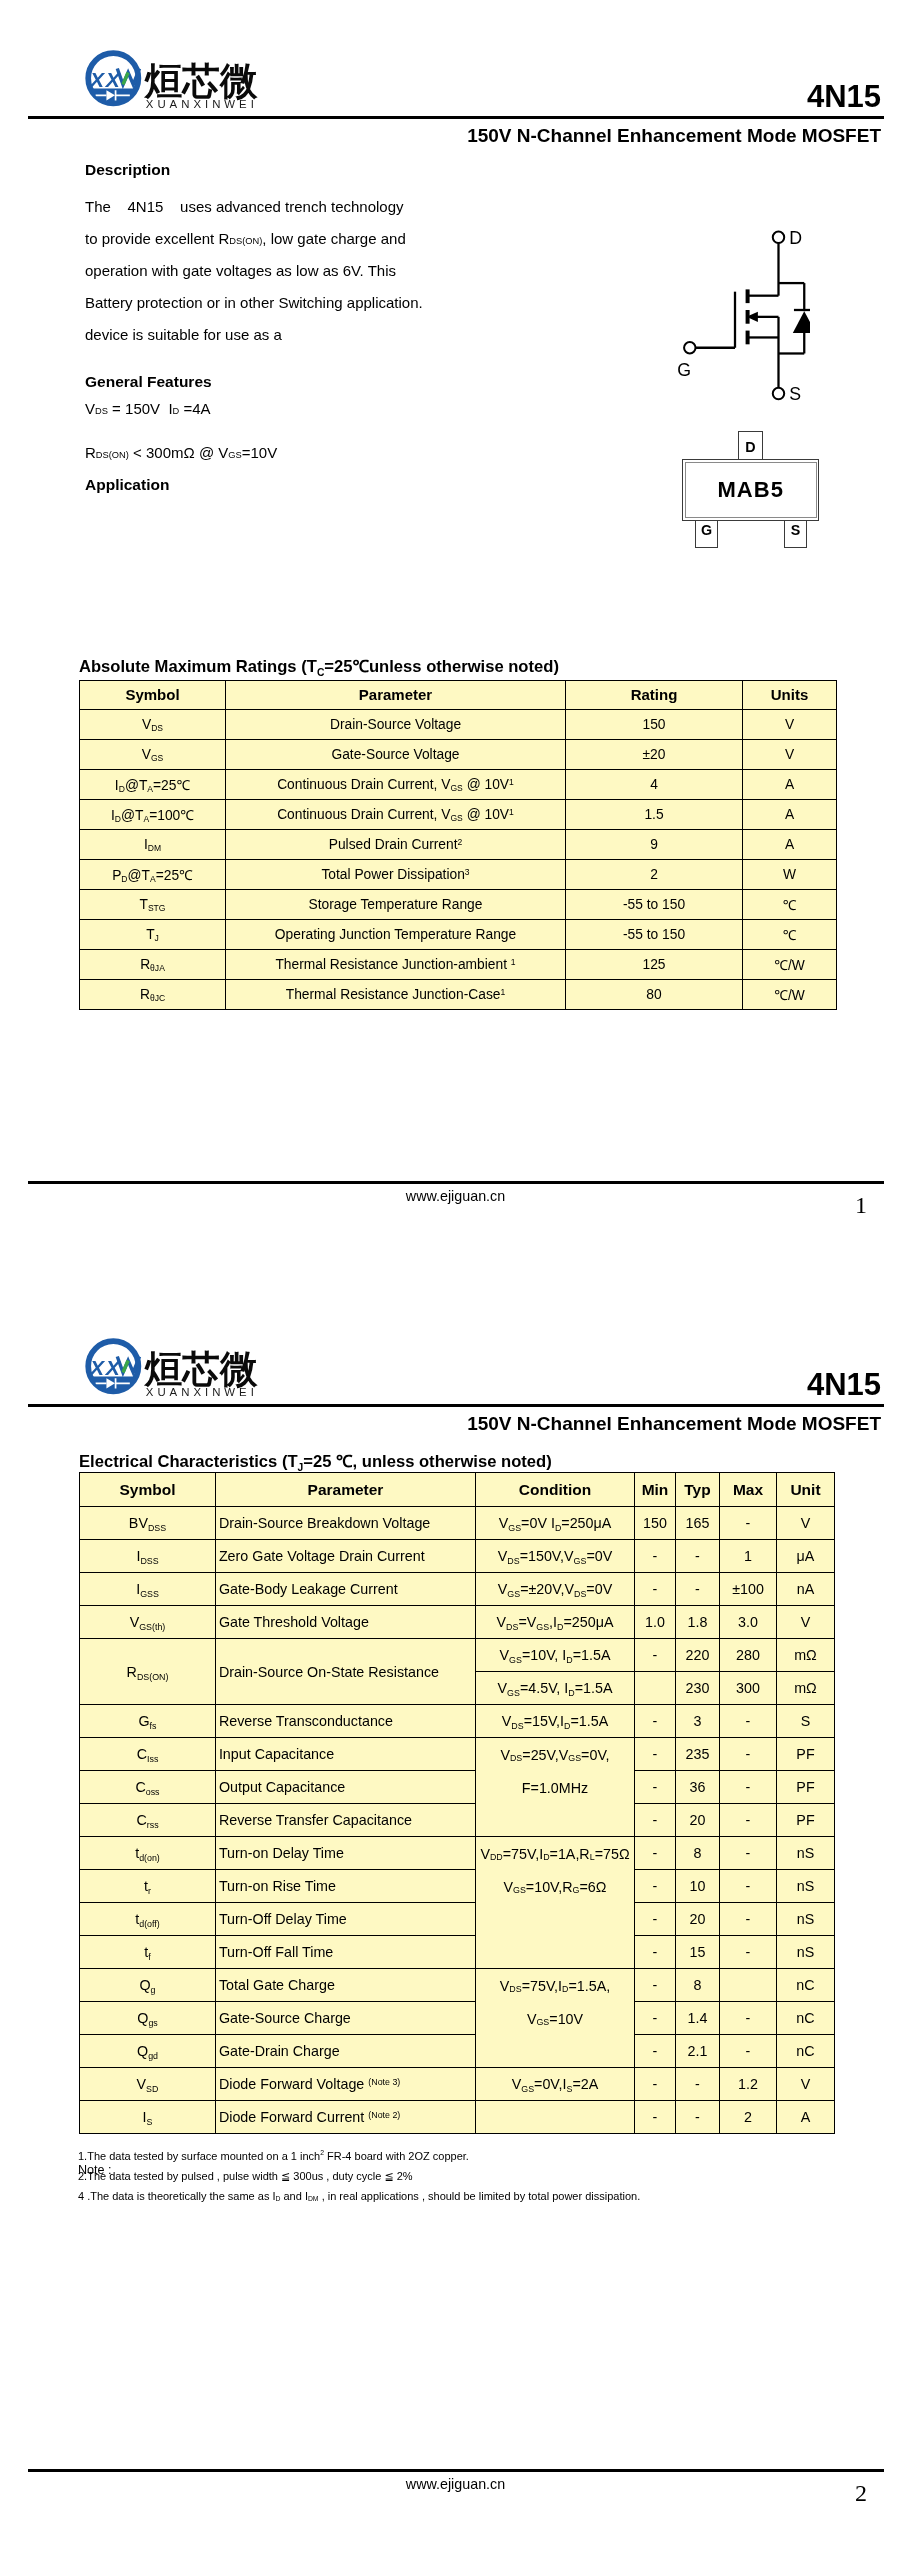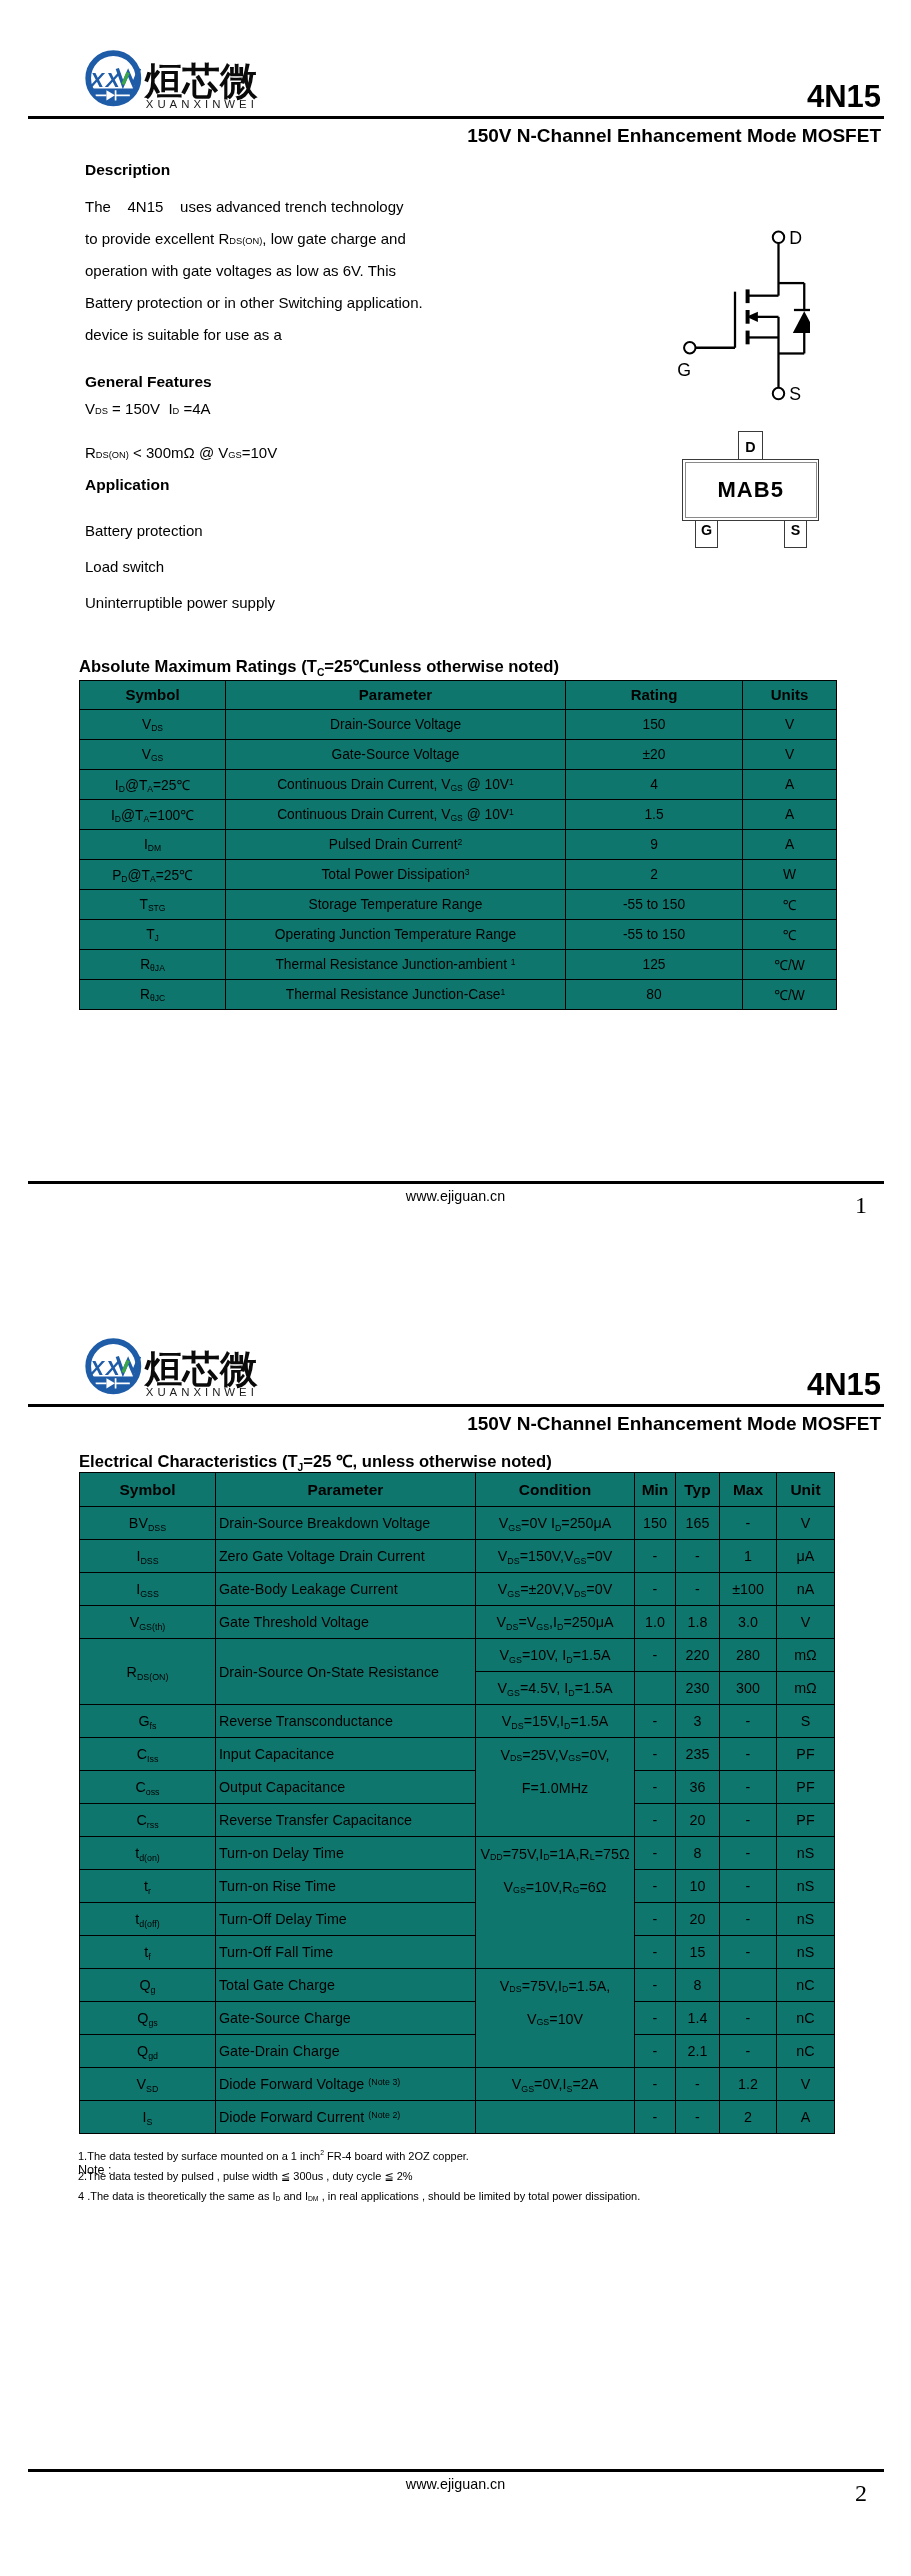--- a/index.html
+++ b/index.html
@@ -25,21 +25,21 @@
   .pkg{position:absolute;left:680px;top:429px;width:141px;height:122px;}
   .pkg-body{position:absolute;left:2.3px;top:30px;width:135px;height:60px;border:1.1px solid #3a3a3a;background:#fff;z-index:2;}
   .pkg-body-inner{position:absolute;left:1.7px;top:1.7px;right:1.7px;bottom:1.7px;border:0.6px solid #8a8a8a;display:flex;align-items:center;justify-content:center;}
   .pkg-mark{font-size:22px;font-weight:bold;letter-spacing:1.1px;}
   .pkg-pin{position:absolute;border:1.1px solid #3a3a3a;background:#fff;z-index:1;display:flex;align-items:center;justify-content:center;font-size:14.3px;font-weight:bold;}
   .pin-top{left:58px;top:2.3px;width:23px;height:30px;}
   .pin-bl{left:15px;top:87px;width:23px;height:32px;align-items:flex-start;padding-top:4.6px;box-sizing:border-box;}
   .pin-br{left:104px;top:87px;width:23px;height:32px;align-items:flex-start;padding-top:4.6px;box-sizing:border-box;}
   
   .sec-title{position:absolute;left:79px;font-size:16.6px;font-weight:bold;}
-  table{border-collapse:collapse;table-layout:fixed;position:absolute;background:#0f766e;border:1.7px solid #000;}
+  table{border-collapse:collapse;table-layout:fixed;position:absolute;background:#fef9c3;border:1.7px solid #000;}
   th,td{border:1.1px solid #000;border-left-width:0.6px;border-right-width:0.6px;text-align:center;overflow:hidden;padding:0;}
   .t1{left:79px;top:680px;width:756px;}
   .t1 th{height:27.5px;font-size:15px;}
   .t1 td{height:29px;font-size:13.8px;}
   .t2{left:79px;top:184px;width:756px;}
   .t2 th{height:33px;font-size:15.5px;}
   .t2 td{height:32px;font-size:14.3px;}
   .t2 td.c-param{text-align:left;padding-left:2.9px;}
   td.vtop{vertical-align:top;}
   .cline{height:33px;display:flex;align-items:center;justify-content:center;}
@@ -93,25 +93,20 @@
       <div class="line">device is suitable for use as a</div>
     </div>
 
   <div class="h2" style="top:373px;">General Features</div>
   <div class="lines gf-lines" style="top:386px;">
       <div class="line">V<span class="sb">DS</span> = 150V  I<span class="sb">D</span> =4A</div>
       <div class="line">R<span class="sb">DS(ON)</span> &lt; 300mΩ @ V<span class="sb">GS</span>=10V</div>
     </div>
 
   <div class="h2" style="top:476px;">Application</div>
-  <div class="lines app-lines" style="top:512px;">
-      <div class="line">Battery protection</div>
-      <div class="line">Load switch</div>
-      <div class="line">Uninterruptible power supply</div>
-    </div>
 
   <svg class="mos-svg" viewBox="0 0 262 332">
     <g stroke="#000" stroke-width="4" fill="none">
       <line x1="207" y1="35" x2="207" y2="127"></line>
       <line x1="153" y1="127" x2="207" y2="127"></line>
       <line x1="153" y1="116" x2="153" y2="140" stroke-width="7"></line>
       <line x1="153" y1="152" x2="153" y2="176" stroke-width="7"></line>
       <line x1="153" y1="188" x2="153" y2="212" stroke-width="7"></line>
       <line x1="131" y1="120" x2="131" y2="218"></line>
       <line x1="62" y1="218" x2="131" y2="218"></line>

